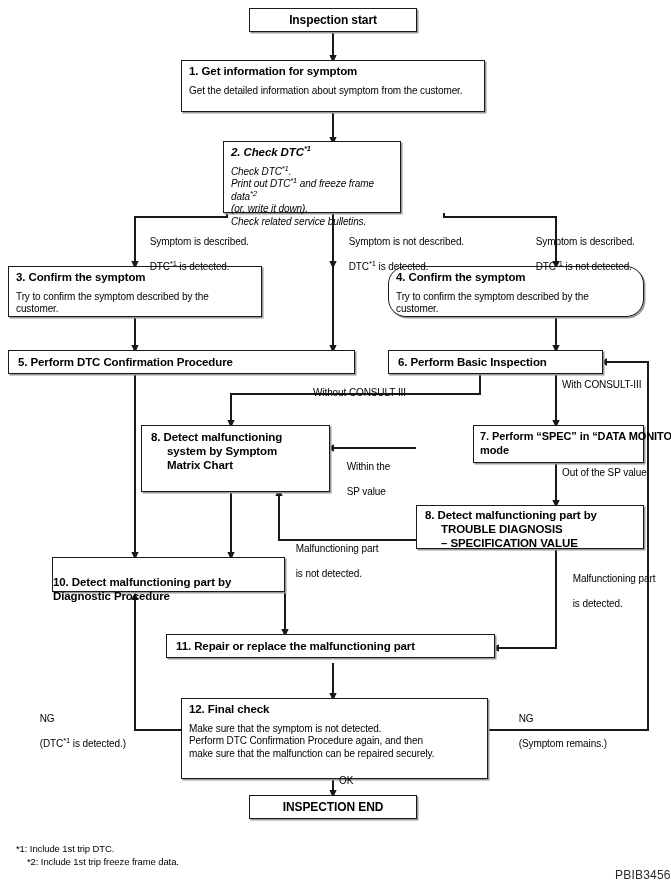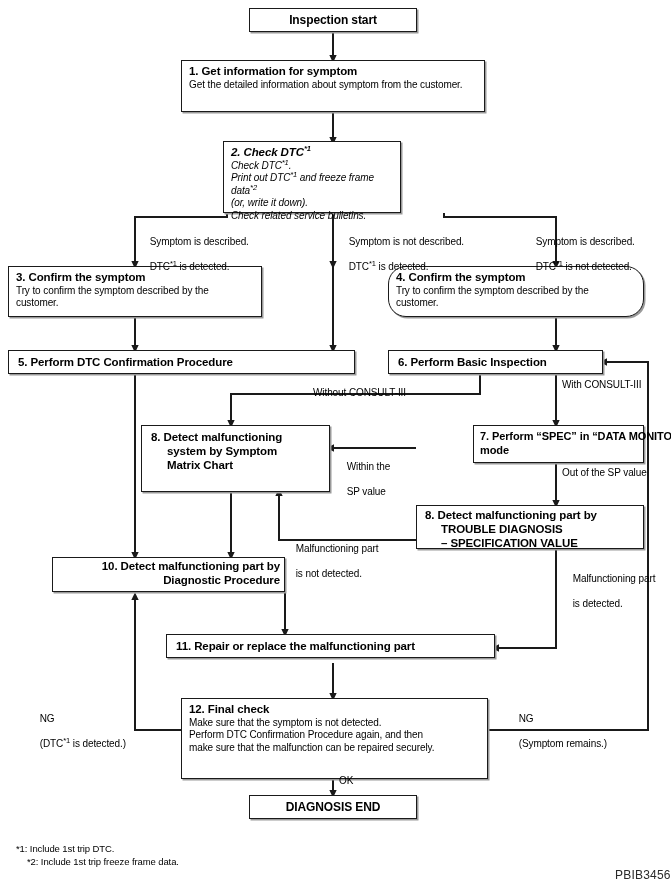--- a/index.html
+++ b/index.html
@@ -24,21 +24,21 @@
     font-weight:bold;
     font-size:11.5px;
     line-height:14px;
     letter-spacing:-0.1px;
     white-space:nowrap;
   }
   .node .body{
     font-size:10px;
     line-height:12.4px;
     letter-spacing:-0.1px;
-    margin-top:1px;
+    margin-top:7px;
   }
   .node.center{display:flex;align-items:center;justify-content:center;padding:0;}
   .node.center .ttl{font-size:12px;}
 
   .indent{padding-left:16px;display:block;}
 
   .lbl{
     position:absolute;
     font-size:10px;
     line-height:12.4px;
@@ -163,40 +163,40 @@
     <div class="ttl indent">TROUBLE DIAGNOSIS</div>
     <div class="ttl indent">– SPECIFICATION VALUE</div>
   </div>
 
   <div class="node" style="left:141px;top:425px;width:189px;height:67px;padding:4px 4px 2px 9px;">
     <div class="ttl">8. Detect malfunctioning</div>
     <div class="ttl indent">system by Symptom</div>
     <div class="ttl indent">Matrix Chart</div>
   </div>
 
-  <div class="node" style="left:52px;top:557px;width:233px;height:35px;padding:1px 4px 2px 0;text-align:right;">
+  <div class="node" style="left:52px;top:557px;width:233px;height:35px;padding:17px 4px 2px 0;text-align:left;">
     <div class="ttl">10. Detect malfunctioning part by</div>
     <div class="ttl">Diagnostic Procedure</div>
   </div>
 
   <div class="node" style="left:166px;top:634px;width:329px;height:24px;display:flex;align-items:center;padding:0 0 0 9px;">
     <div class="ttl">11. Repair or replace the malfunctioning part</div>
   </div>
 
   <div class="node" style="left:181px;top:698px;width:307px;height:81px;">
     <div class="ttl">12. Final check</div>
     <div class="body">
       <span>Make sure that the symptom is not detected.</span><br>
       <span>Perform DTC Confirmation Procedure again, and then</span><br>
       <span>make sure that the malfunction can be repaired securely.</span>
     </div>
   </div>
 
   <div class="node center" style="left:249px;top:795px;width:168px;height:24px;">
-    <div class="ttl">DIAGNOSIS END</div>
+    <div class="ttl">INSPECTION END</div>
   </div>
 
   <div class="lbl" style="left:139px;top:224px;">
     <span>Symptom is described.</span><br>
     <span>DTC<sup>*1</sup> is detected.</span>
   </div>
 
   <div class="lbl" style="left:338px;top:224px;">
     <span>Symptom is not described.</span><br>
     <span>DTC<sup>*1</sup> is detected.</span>

